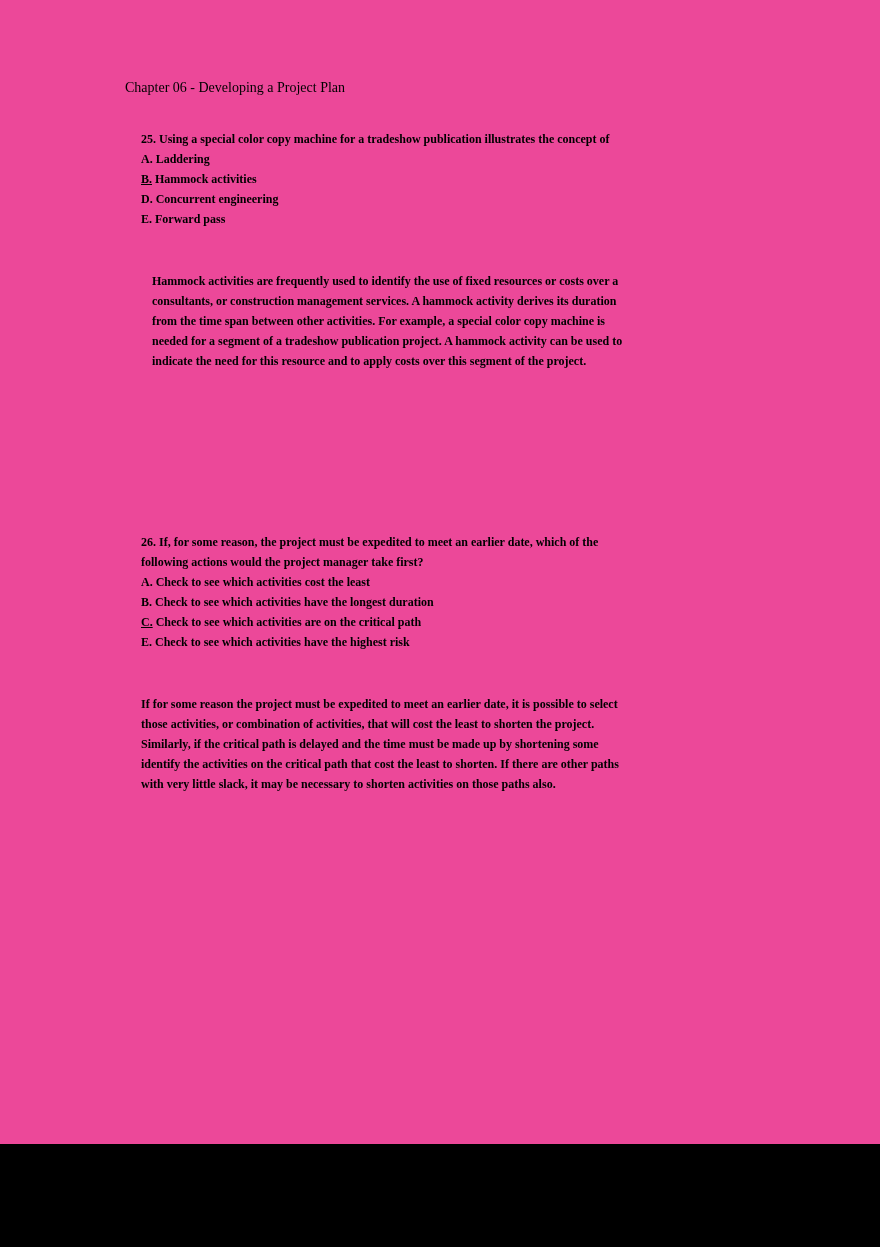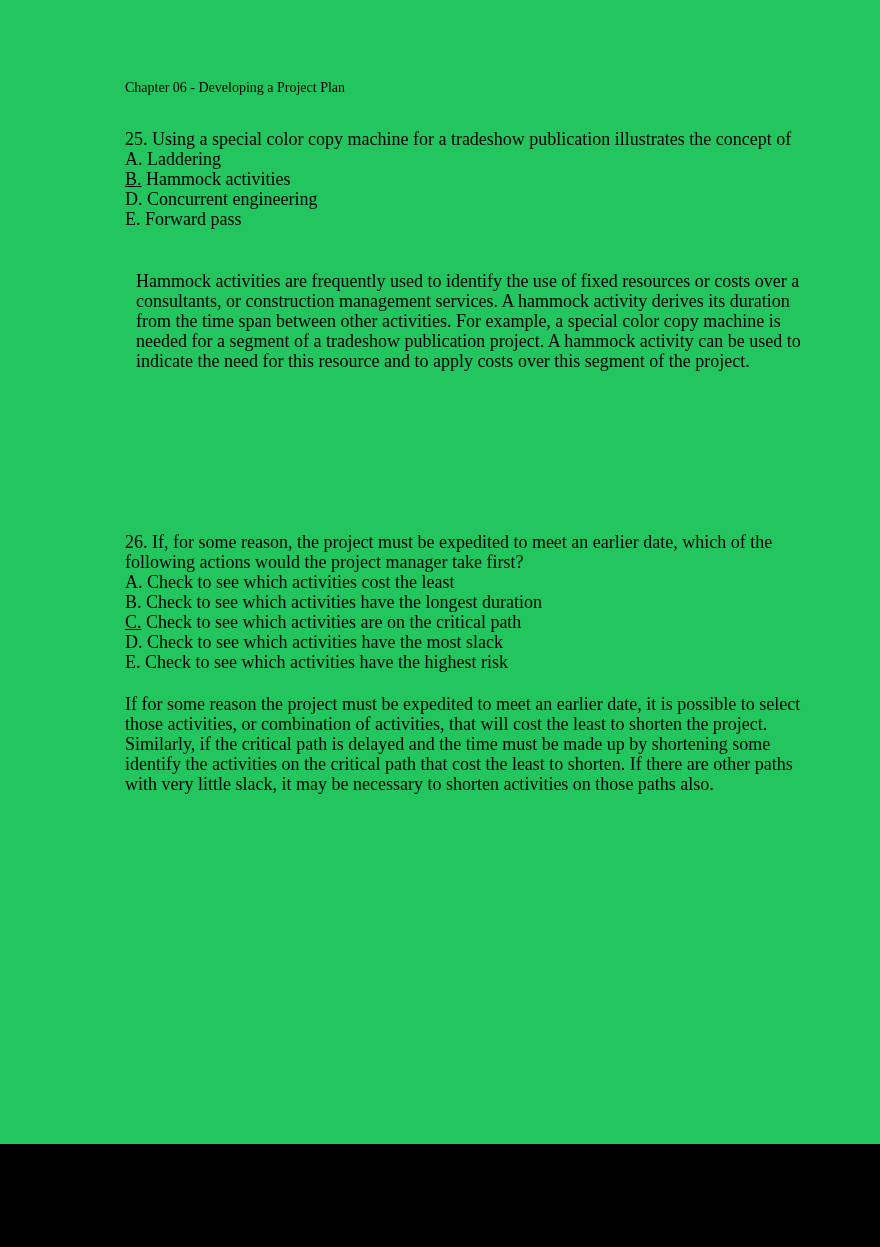--- a/index.html
+++ b/index.html
@@ -13,43 +13,44 @@
       position: relative;
       overflow: hidden;
       font-family: "Liberation Serif", "DejaVu Serif", serif;
       color: #000;
     }
     .page {
       position: absolute;
       left: 0; top: 0;
       width: 880px;
       height: 1144px;
-      background: #22c55e;
+      background: #ec4899;
     }
     .black-band {
       position: absolute;
       left: 0; top: 1144px;
       width: 880px;
       height: 103px;
       background: #000;
     }
     .header {
       position: absolute;
       left: 125px;
       top: 79px;
       font-size: 14px;
       line-height: 18px;
       white-space: nowrap;
     }
     .block {
       position: absolute;
-      left: 125px;
+      left: 141px;
       width: 660px;
-      font-size: 18px;
+      font-size: 12px;
       line-height: 20px;
+      font-weight: bold;
     }
     .line {
       display: block;
       white-space: nowrap;
       height: 20px;
     }
     .ul { text-decoration: underline; }
     .q25 { top: 129px; }
     .e25 { top: 271px; margin-left: 11px; }
     .q26 { top: 532px; }
@@ -77,21 +78,20 @@
     <span class="line">needed for a segment of a tradeshow publication project. A hammock activity can be used to</span>
     <span class="line">indicate the need for this resource and to apply costs over this segment of the project.</span>
   </div>
 
   <div class="block q26">
     <span class="line">26. If, for some reason, the project must be expedited to meet an earlier date, which of the</span>
     <span class="line">following actions would the project manager take first?</span>
     <span class="line"><span>A.</span><span> Check to see which activities cost the least</span></span>
     <span class="line"><span>B.</span><span> Check to see which activities have the longest duration</span></span>
     <span class="line"><span class="ul">C.</span><span> Check to see which activities are on the critical path</span></span>
-    <span class="line"><span>D.</span><span> Check to see which activities have the most slack</span></span>
     <span class="line"><span>E.</span><span> Check to see which activities have the highest risk</span></span>
   </div>
 
   <div class="block e26">
     <span class="line">If for some reason the project must be expedited to meet an earlier date, it is possible to select</span>
     <span class="line">those activities, or combination of activities, that will cost the least to shorten the project.</span>
     <span class="line">Similarly, if the critical path is delayed and the time must be made up by shortening some</span>
     <span class="line">identify the activities on the critical path that cost the least to shorten. If there are other paths</span>
     <span class="line">with very little slack, it may be necessary to shorten activities on those paths also.</span>
   </div>

